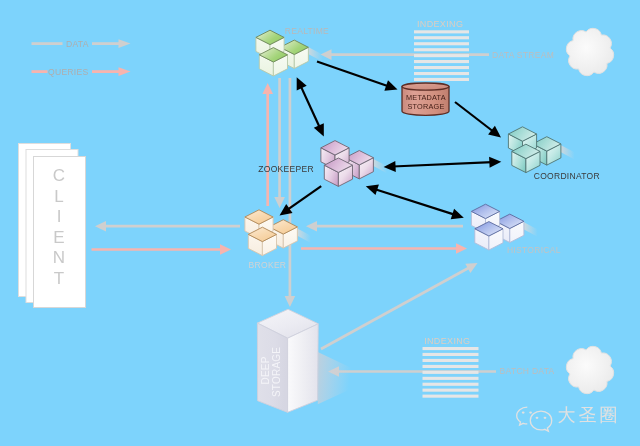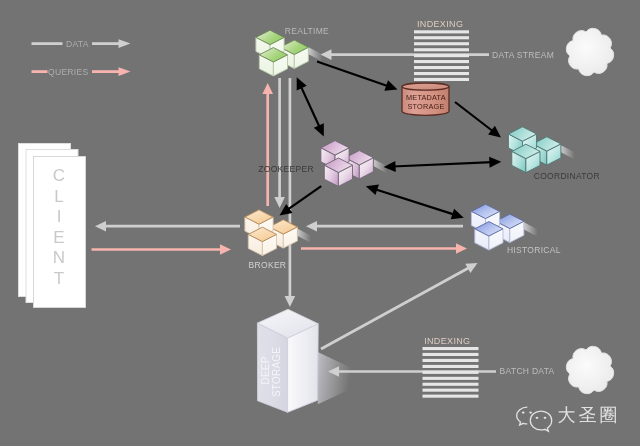--- a/index.html
+++ b/index.html
@@ -1,18 +1,18 @@
 <!DOCTYPE html>
 <html><head>
 <meta charset="utf-8">
 <title>Druid Architecture Diagram</title>
 <style>
   html,body{margin:0;padding:0;background:#ffffff;}
   body{width:640px;height:446px;overflow:hidden;font-family:"Liberation Sans",sans-serif;}
-  #stage{position:relative;width:640px;height:446px;background:#737373;}
+  #stage{position:relative;width:640px;height:446px;background:#7dd3fc;}
   svg#d{display:block;position:absolute;left:0;top:0;}
   text{font-family:"Liberation Sans",sans-serif;}
   .leg{font-size:8.6px;letter-spacing:0.25px;}
   .nodelbl{font-size:8.5px;letter-spacing:0.3px;}
   .idx{font-size:9px;letter-spacing:0.35px;fill:#ddcdc0;}
   .mdl{font-size:7.3px;letter-spacing:0.2px;fill:#401c14;}
   .dslbl{font-size:10px;letter-spacing:0.2px;fill:#f4f4f8;}
   .cl{font-size:17px;fill:#c9c9c9;}
   .wm{font-size:18px;fill:#e1e1e1;letter-spacing:3px;}
 </style>

